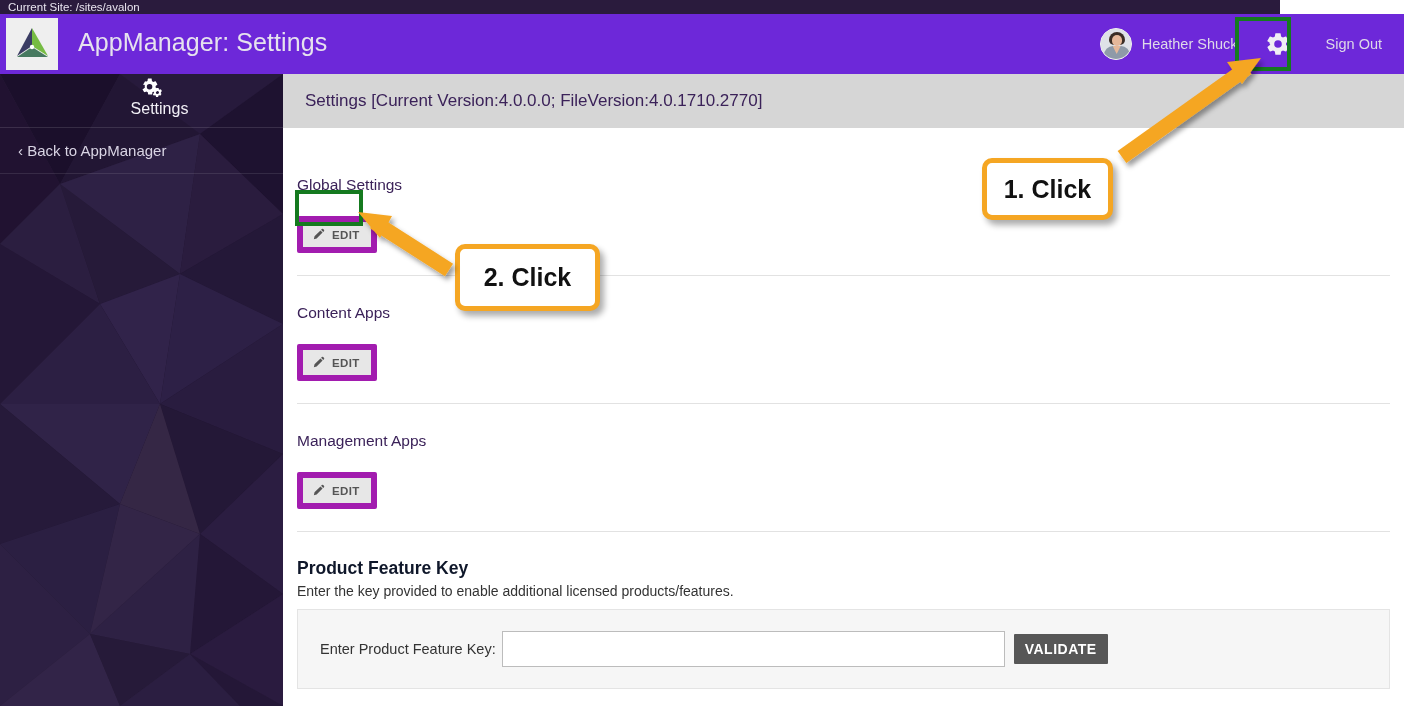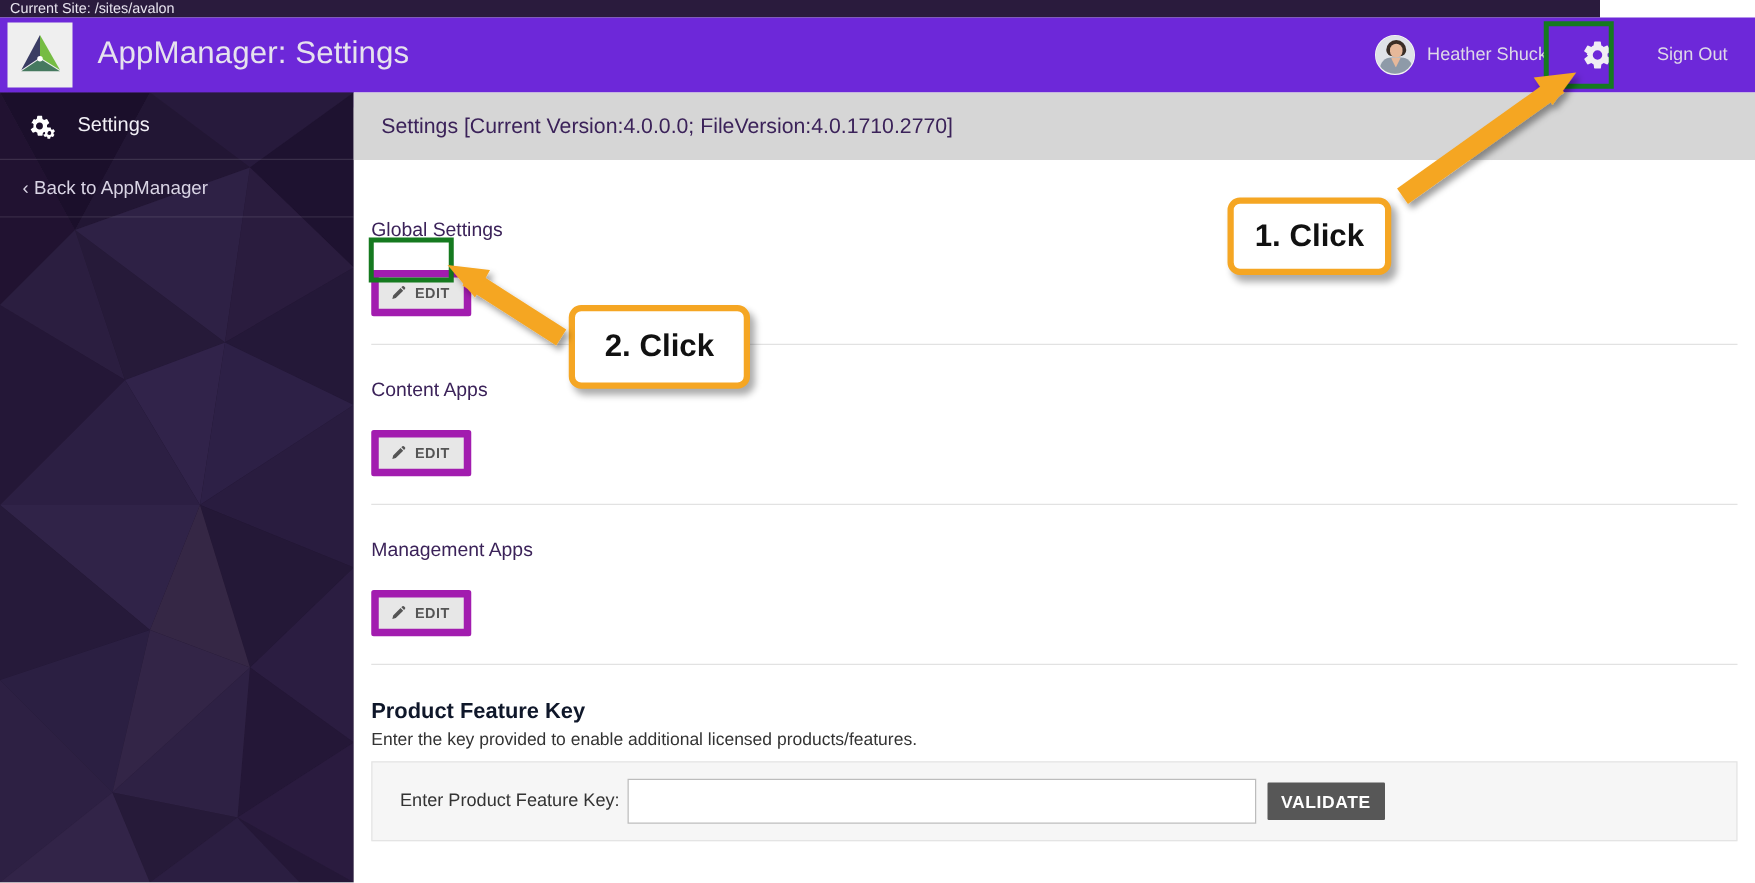--- a/index.html
+++ b/index.html
@@ -86,20 +86,21 @@
       linear-gradient(55deg,  rgba(255,255,255,.035) 10%, rgba(0,0,0,0) 45%),
       linear-gradient(320deg, rgba(255,255,255,.04) 5%, rgba(0,0,0,.1) 55%),
       #241636;
     overflow: hidden;
   }
   .poly { position: absolute; }
   .sidebar-head {
     position: relative; height: 54px; display: flex; align-items: center;
     padding-left: 22px; border-bottom: 1px solid rgba(255,255,255,.12);
     z-index: 3;
+    flex-direction: column;
   }
   .sidebar-head-label { color: #f2f0f6; font-size: 16px; margin-left: 14px; }
   .sidebar-link {
     position: relative; height: 46px; display: flex; align-items: center;
     padding-left: 18px; border-bottom: 1px solid rgba(255,255,255,.10);
     color: #d9d4e4; font-size: 15px; z-index: 3;
   }
 
   
   .content { position: absolute; left: 283px; top: 74px; width: 1121px; height: 632px; background: #fff; }
@@ -124,21 +125,21 @@
     padding: 6px 11px 6px 9px; border-radius: 2px;
     font-size: 11.5px; font-weight: 700; color: #555; letter-spacing: .4px;
   }
   .pencil { width: 13px; height: 13px; display:block; }
 
   .pfk { padding: 26px 0 0 0; }
   .pfk-title { font-size: 17.5px; font-weight: 700; color: #0f172a; }
   .pfk-desc { font-size: 14px; color: #333; margin-top: 4px; }
   .pfk-panel {
     margin-top: 10px; background: #f6f6f6; border: 1px solid #e4e4e4;
-    height: 64px; display: flex; align-items: center; padding-left: 22px;
+    height: 80px; display: flex; align-items: center; padding-left: 22px;
   }
   .pfk-label { font-size: 14.5px; color: #333; margin-right: 6px; }
   .pfk-input {
     width: 503px; height: 36px; background: #fff;
     border: 1px solid #bcbcbc; font-size: 14px; padding: 0 8px;
     font-family: "Liberation Sans", sans-serif; color: #222;
   }
   .validate-btn {
     margin-left: 9px; background: #575757; color: #fff;
     font-size: 14px; font-weight: 700; letter-spacing: .5px;

